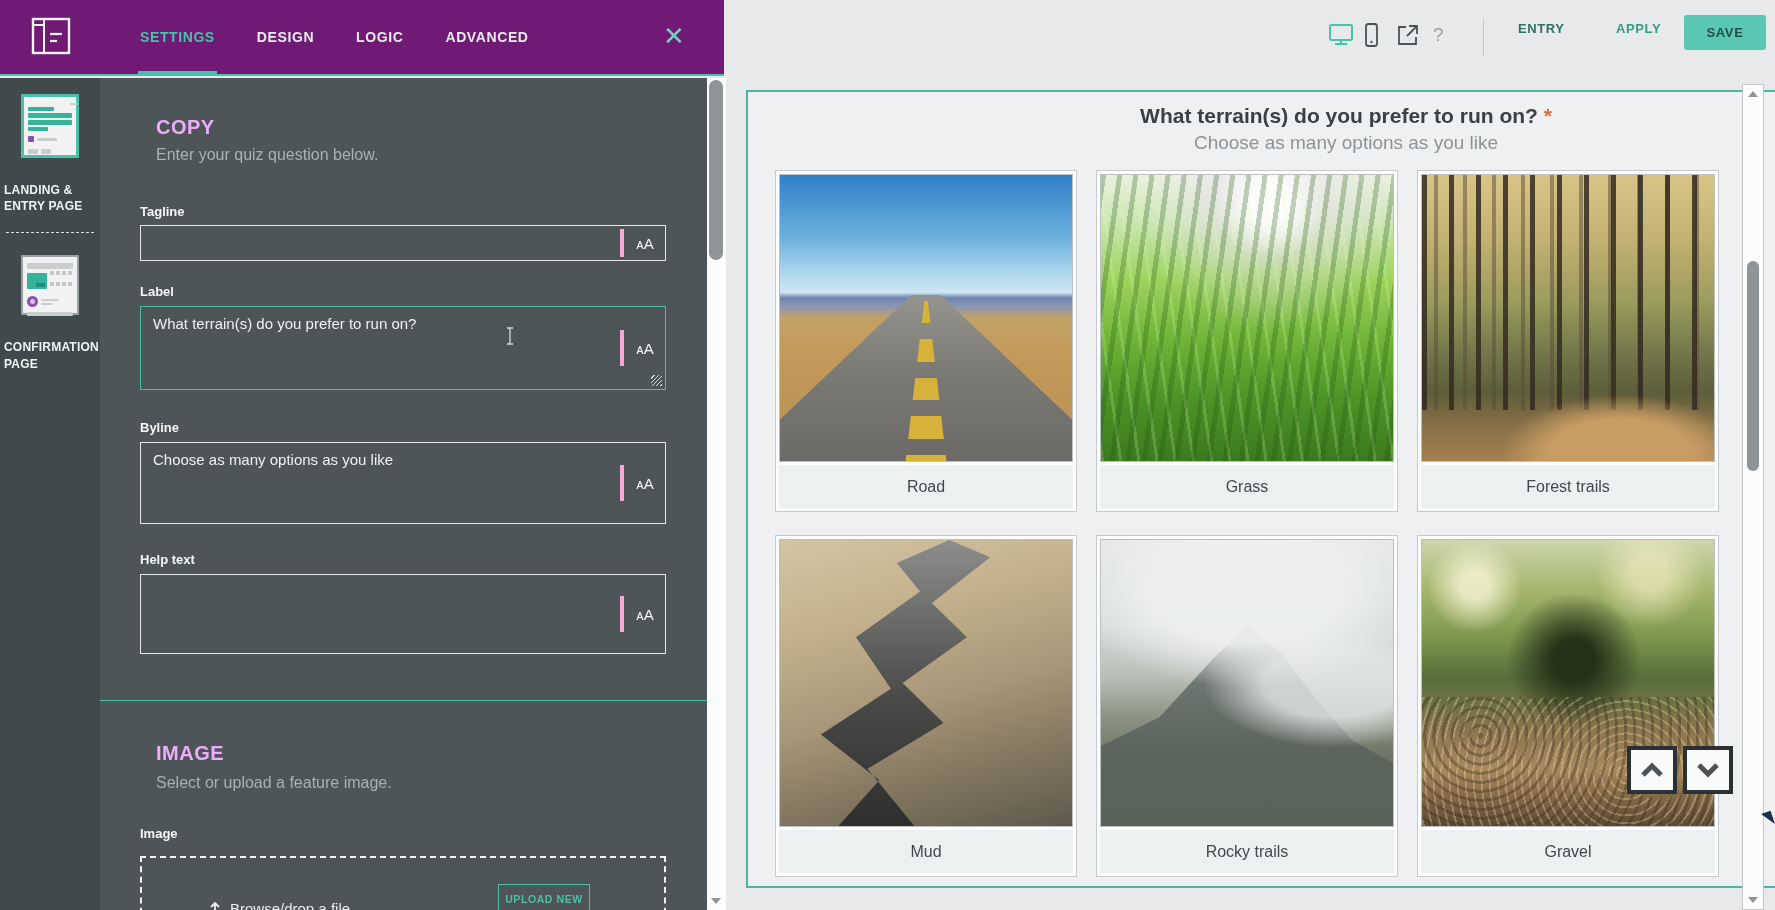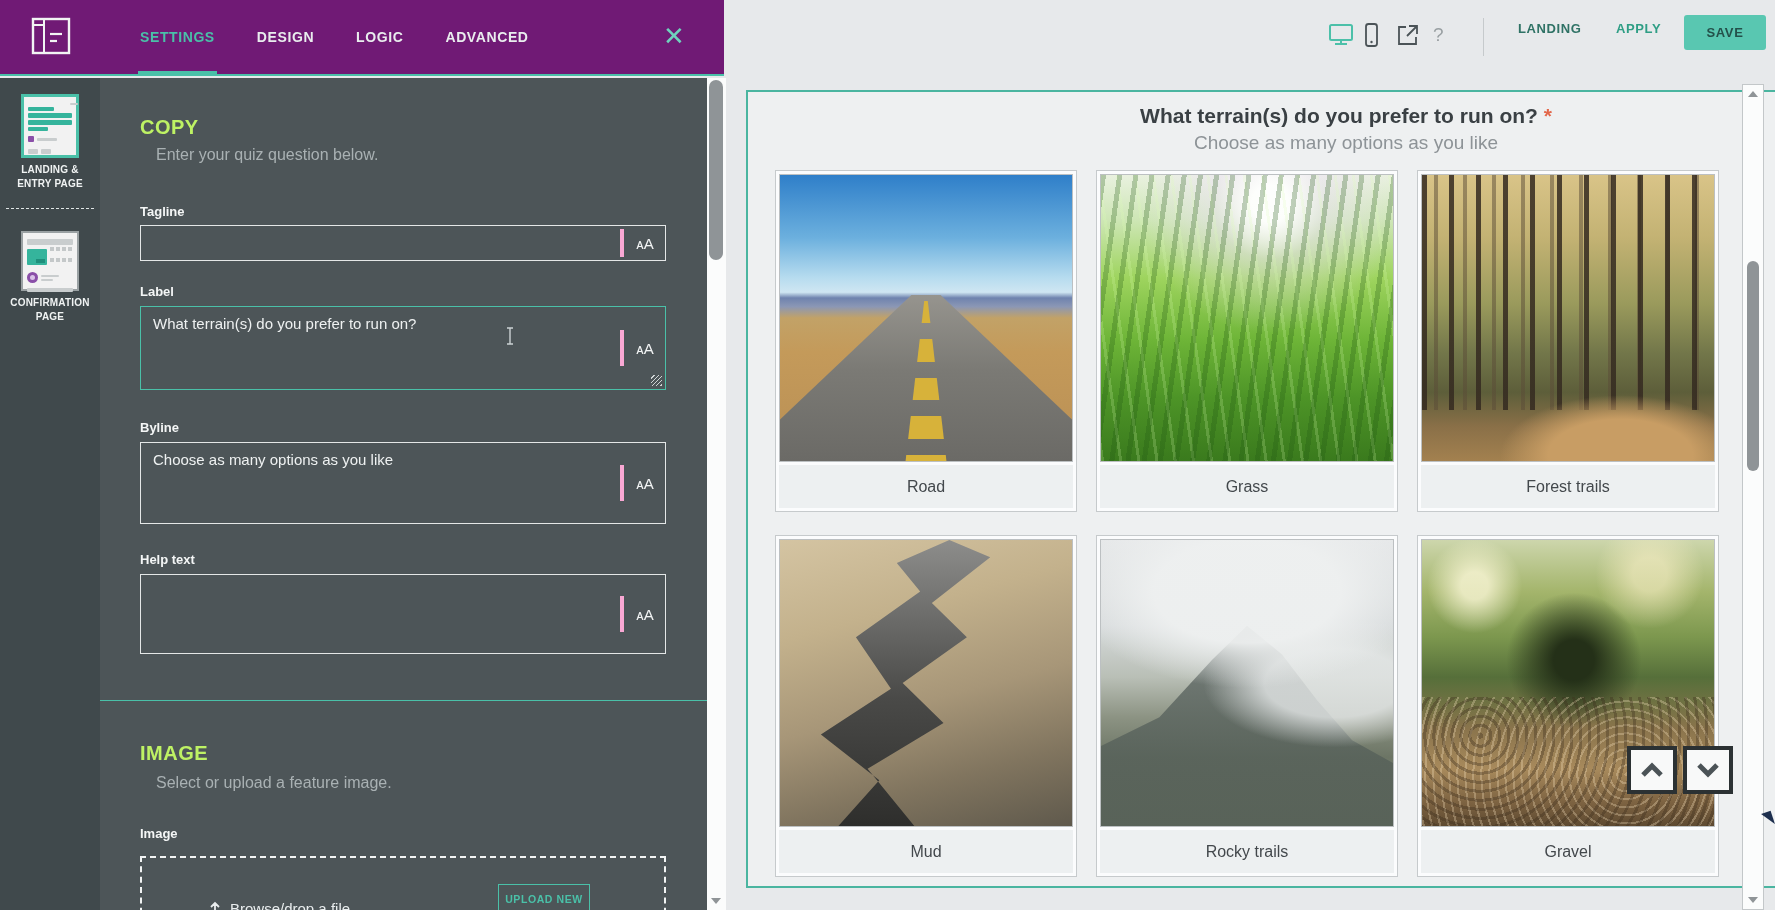--- a/index.html
+++ b/index.html
@@ -22,30 +22,30 @@
 
   
   .rail{position:absolute;left:0;top:78px;width:100px;height:832px;background:#40494c;z-index:20;}
   .rail-item{position:relative;width:100%;padding-top:22px;cursor:pointer;}
   .thumb{width:58px;margin:0 auto;background:#f2f2f2;border:2px solid #9aa1a3;padding:4px 4px;}
   .rail-item.selected .thumb{border:3px solid #4ac0a8;}
   .thumb .b{margin:2px 0;border-radius:1px;}
   .teal{background:#35b49c;}
   .gray{background:#c9cdce;}
   .purp{background:#8a4fa8;}
-  .rail-label{margin-top:5px;text-align:center;color:#f0f3f3;font-size:10px;font-weight:bold;
+  .rail-label{margin-top:24px;text-align:left;color:#f0f3f3;font-size:12px;font-weight:bold;
        line-height:1.35;letter-spacing:.2px;padding:0 4px;}
   .rail-sep{border-top:1px dashed #dfe5e5;margin:18px 6px 0 6px;}
   .thumb-grid{display:flex;flex-wrap:wrap;gap:2px;width:26px;}
   .thumb-grid i{width:4px;height:4px;background:#c4c8c9;display:block;}
 
   
   .panel{position:absolute;left:100px;top:78px;width:607px;height:832px;background:#4d5558;
        color:#eef1f1;}
-  .sec-title{position:absolute;left:40px;font-size:20px;font-weight:bold;letter-spacing:.5px;color:#bef264;}
+  .sec-title{position:absolute;left:56px;font-size:20px;font-weight:bold;letter-spacing:.5px;color:#f0abfc;}
   .sec-desc{position:absolute;left:56px;font-size:16px;color:#a9b1b3;}
   .f-label{position:absolute;left:40px;font-size:13px;font-weight:bold;color:#f4f6f6;}
   .field{position:absolute;left:40px;width:526px;background:transparent;border:1px solid #e4e7e7;
        color:#eef1f1;font-size:15px;font-family:"Liberation Sans",sans-serif;padding:8px 64px 8px 12px;
        resize:none;outline:none;}
   .field.focus{border-color:#4ac0a8;}
   .fs-toggle{position:absolute;width:46px;display:flex;align-items:center;cursor:pointer;
        border-left:4px solid #f9a8d4;justify-content:center;color:#f2f4f4;}
   .fs-toggle .aA{font-size:15px;letter-spacing:0;}
   .resize-h{position:absolute;width:11px;height:11px;
@@ -303,21 +303,21 @@
     </div>
     <div class="tb-icon" style="left:670px;top:23px;">
       <svg width="24" height="24" viewBox="0 0 24 24">
         <path d="M10 4 H3 V21 H20 V14" fill="none" stroke="#4b5357" stroke-width="1.8"></path>
         <path d="M13 3 H21 V11 M21 3 L11 13" fill="none" stroke="#4b5357" stroke-width="1.8"></path>
       </svg>
     </div>
     <div class="tb-icon" style="left:707px;top:24px;font-size:19px;color:#9aa0a3;">?</div>
     <div class="tb-divider"></div>
 
-    <button class="txt-btn btn-cancel">LANDING</button>
+    <button class="txt-btn btn-cancel">ENTRY</button>
     <button class="txt-btn btn-apply">APPLY</button>
     <button class="btn-save">SAVE</button>
 
     <div class="card">
       <div class="q-title">
         <span>What terrain(s) do you prefer to run on?</span>
         <span class="q-req">*</span>
       </div>
       <div class="q-byline">Choose as many options as you like</div>
 

